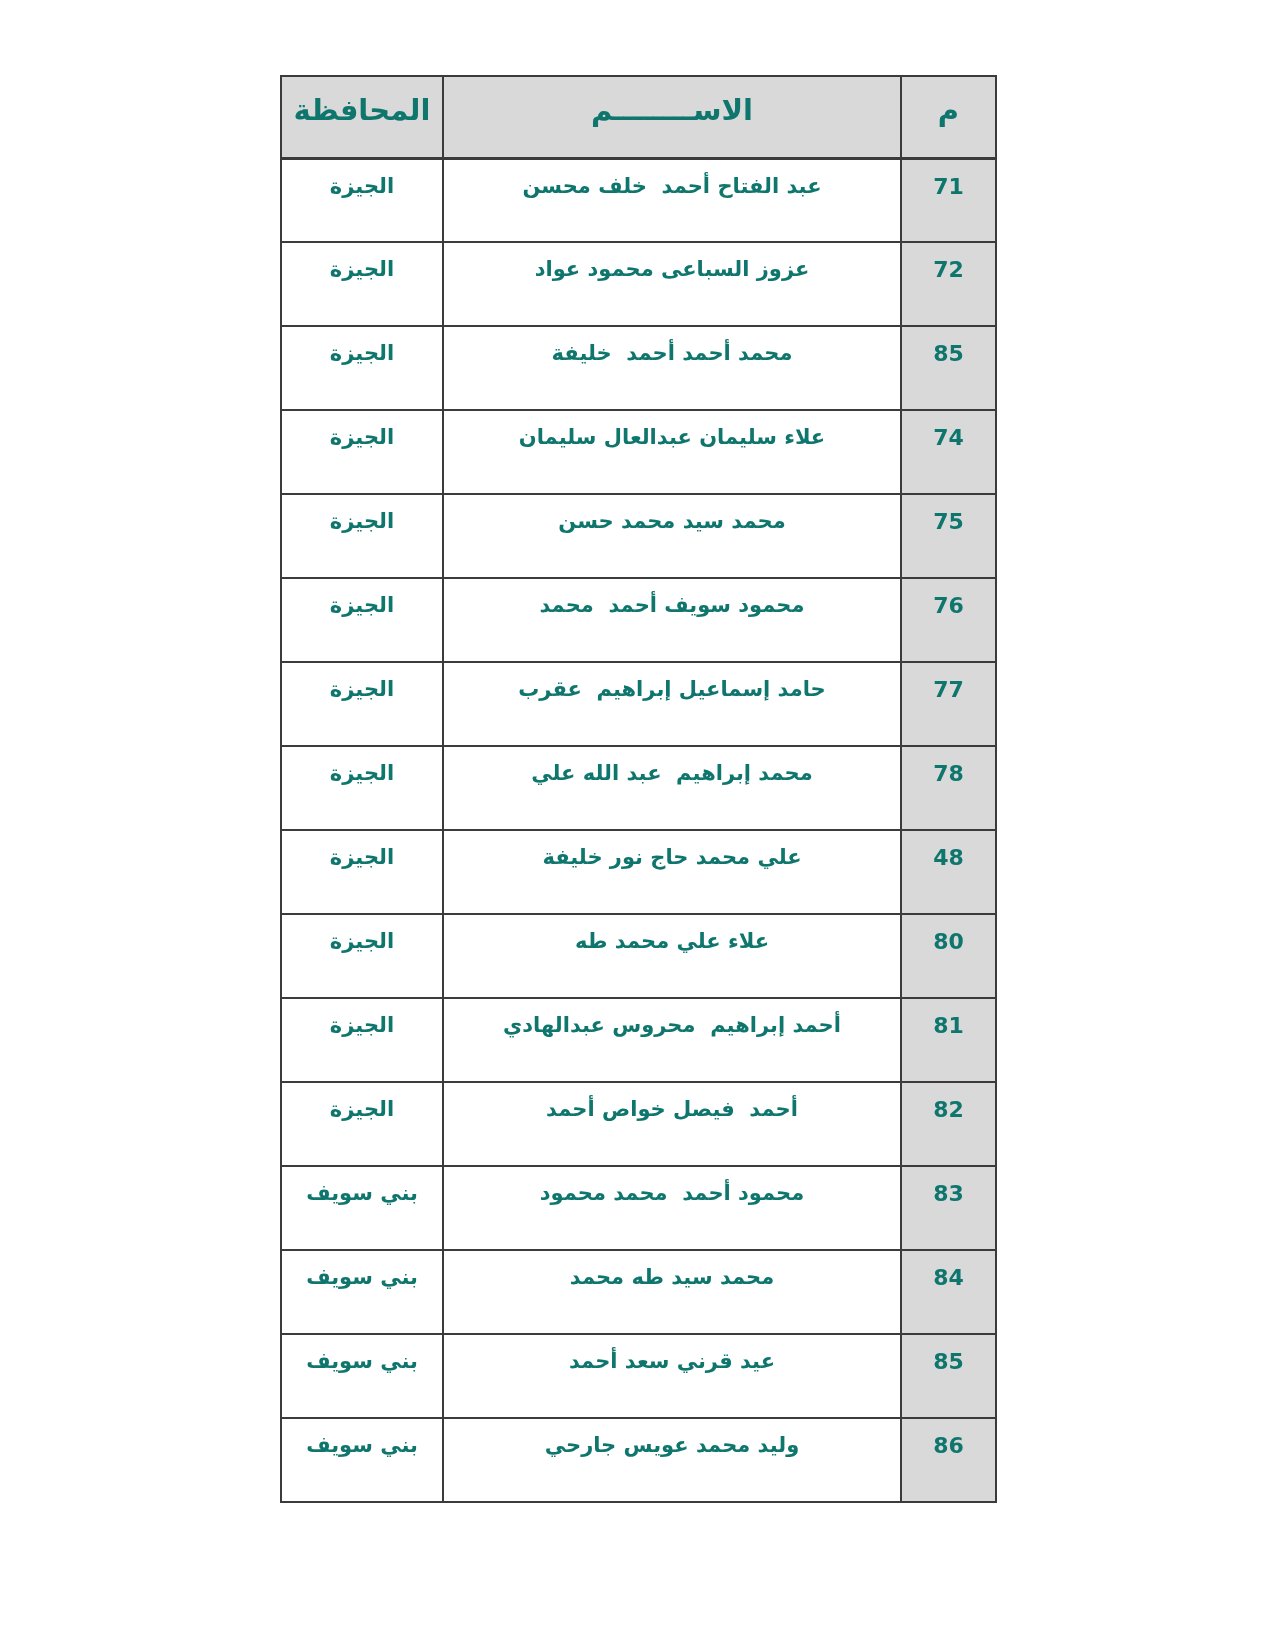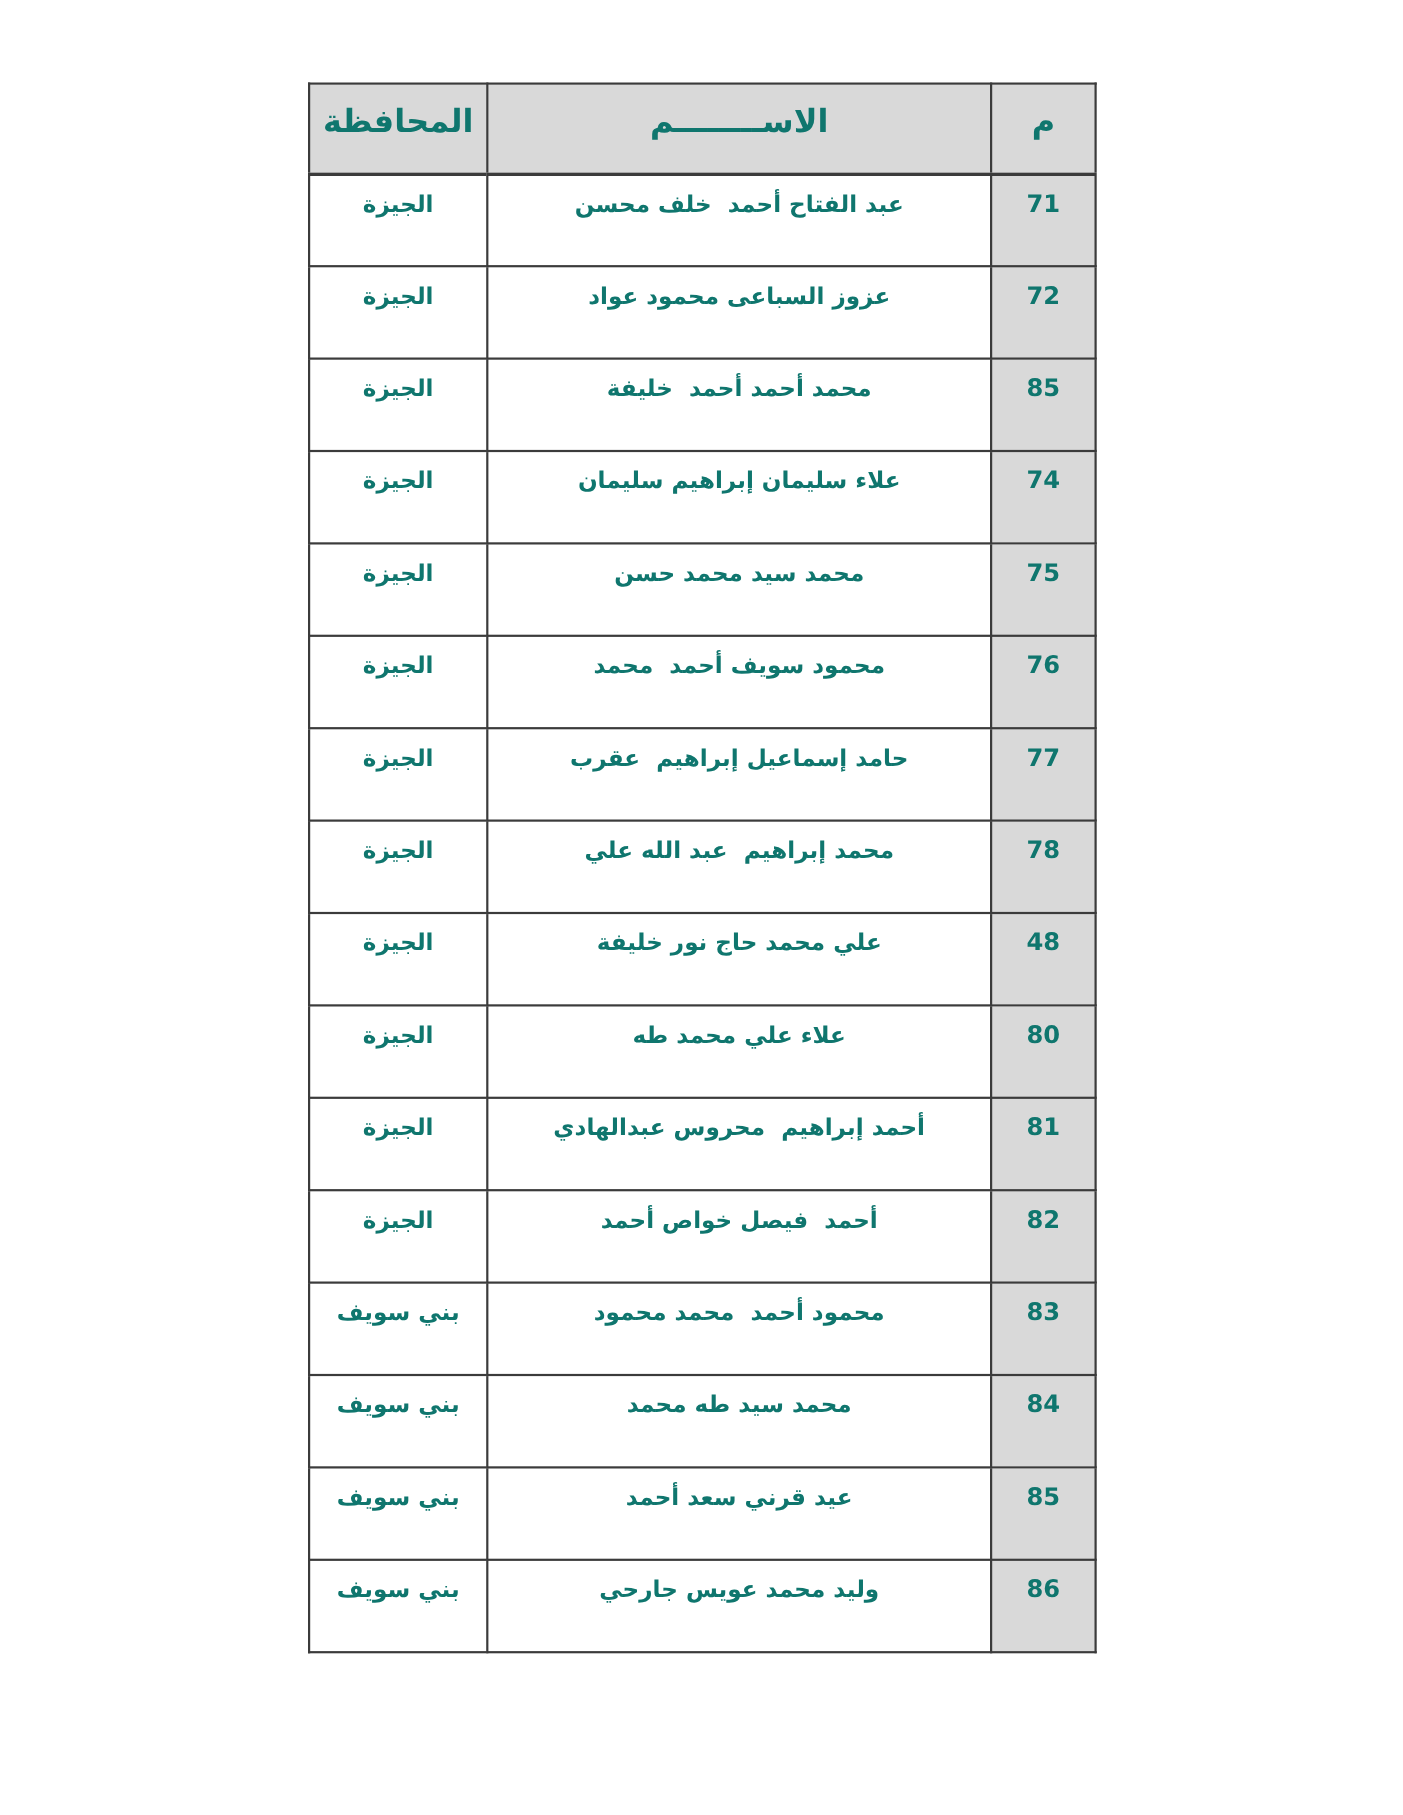--- a/index.html
+++ b/index.html
@@ -88,21 +88,21 @@
         <td>عزوز السباعى محمود عواد</td>
         <td>الجيزة</td>
       </tr>
       <tr>
         <td class="num">85</td>
         <td>محمد أحمد أحمد  خليفة</td>
         <td>الجيزة</td>
       </tr>
       <tr>
         <td class="num">74</td>
-        <td>علاء سليمان إبراهيم سليمان</td>
+        <td>علاء سليمان عبدالعال سليمان</td>
         <td>الجيزة</td>
       </tr>
       <tr>
         <td class="num">75</td>
         <td>محمد سيد محمد حسن</td>
         <td>الجيزة</td>
       </tr>
       <tr>
         <td class="num">76</td>
         <td>محمود سويف أحمد  محمد</td>

